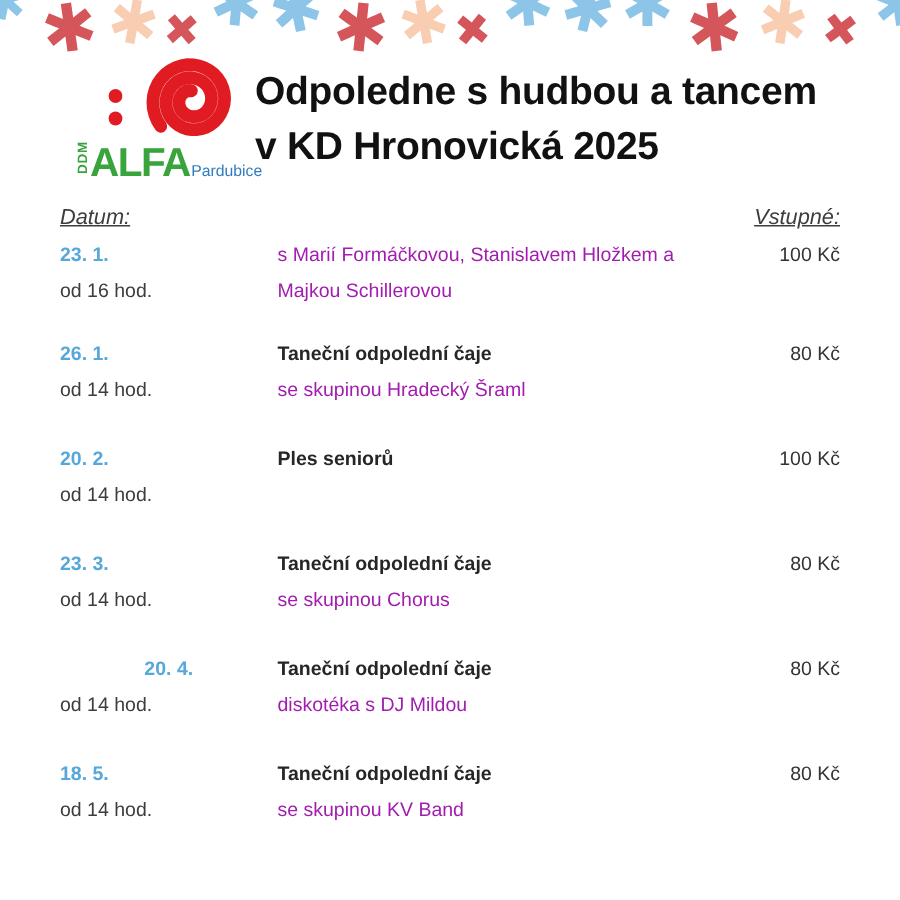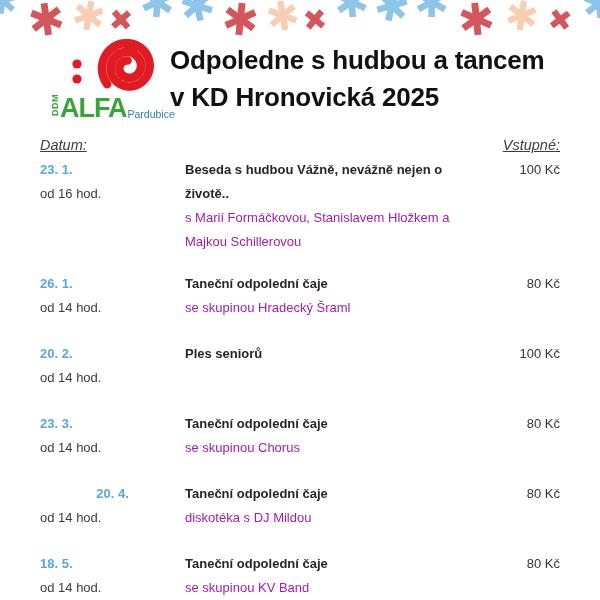--- a/index.html
+++ b/index.html
@@ -128,21 +128,20 @@
   <span>Vstupné:</span>
 </div>
 
 <div class="event-list">
   <div class="event-row">
     <div class="ev-left">
       <div class="ev-date" style="color: rgb(87, 167, 217);">23. 1.</div>
       <div class="ev-time">od 16 hod.</div>
     </div>
     <div class="ev-main">
-      <div class="ev-title">Beseda s hudbou Vážně, nevážně nejen o životě..</div>
       <div class="ev-sub">s Marií Formáčkovou, Stanislavem Hložkem a Majkou Schillerovou</div>
     </div>
     <div class="ev-price">100 Kč</div>
   </div>
 
   <div class="event-row">
     <div class="ev-left">
       <div class="ev-date" style="color: rgb(87, 167, 217);">26. 1.</div>
       <div class="ev-time">od 14 hod.</div>
     </div>

